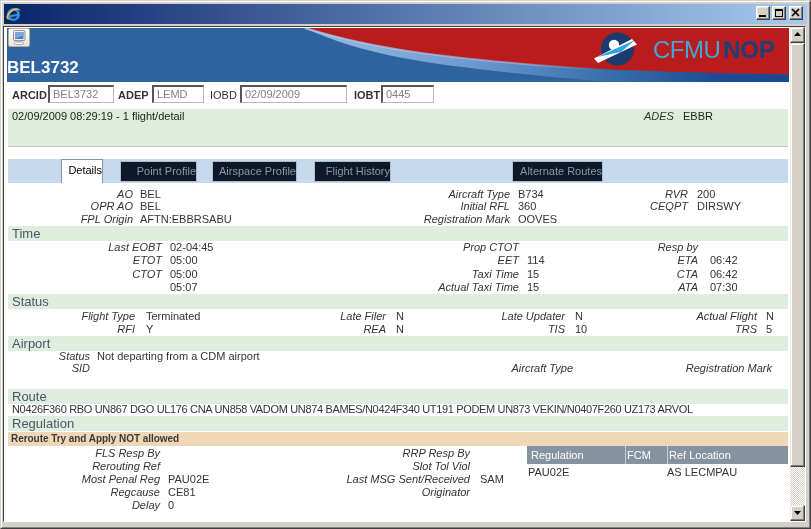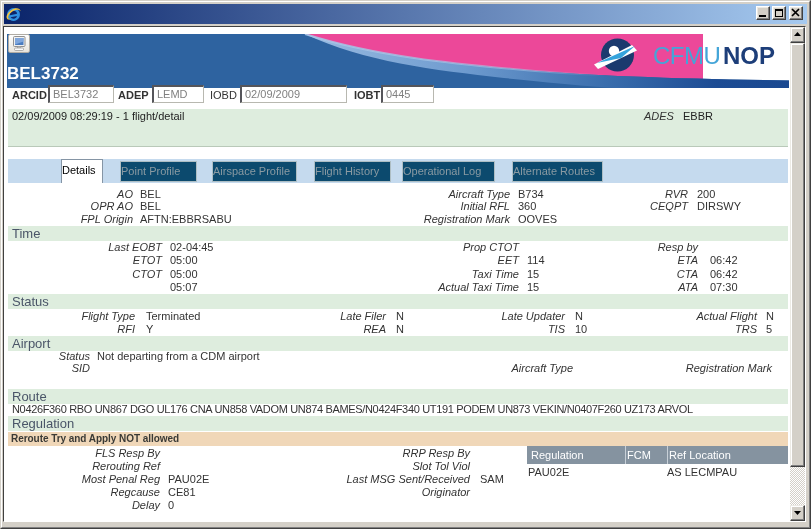--- a/index.html
+++ b/index.html
@@ -24,24 +24,24 @@
 #sbar { position:absolute; left:786px; top:0; width:15px; height:494px; }
 .row { position:absolute; left:0; width:786px; height:12px; font-size:11px; color:#333; white-space:nowrap; }
 .lb { position:absolute; text-align:right; font-style:italic; color:#333; }
 .vl { position:absolute; text-align:left; color:#333; }
 .secbar { position:absolute; left:4px; width:780px; height:15px; background:#DEEDDE;
   color:#4A5568; font-size:13px; line-height:15px; padding-left:4px; }
 .inp { position:absolute; top:0; height:18px; background:#fff; color:#808080;
   border-top:2px solid #55555a; border-left:2px solid #55555a;
   border-bottom:1px solid #b8b8b0; border-right:1px solid #b8b8b0;
   font-size:11px; line-height:15px; padding-left:3px; }
-.tab { position:absolute; top:2px; height:21px; background:#0c4a6e; border:1px solid #AEBEC4;
-  color:#8A9AA2; font-size:11px; line-height:19px; text-align:left; }
+.tab { position:absolute; top:2px; height:21px; background:#0f172a; border:1px solid #AEBEC4;
+  color:#8A9AA2; font-size:11px; line-height:19px; text-align:right; }
 .tabA { position:absolute; top:0; height:24px; background:#ffffff;
-  border:1px solid #8595A5; border-bottom:none; color:#000; font-size:11px; line-height:21px; text-align:left; }
+  border:1px solid #8595A5; border-bottom:none; color:#000; font-size:11px; line-height:21px; text-align:right; }
 .sbtn { position:absolute; left:0; width:15px; height:16px; background:#D4D0C8;
   border:1px solid; border-color:#ECEAE4 #404040 #404040 #ECEAE4;
   box-shadow:inset -1px -1px 0 #808080, inset 1px 1px 0 #FFFFFF; }
 .sbtn svg { position:absolute; left:0; top:0; }
 #sthumb { position:absolute; left:0; top:16px; width:15px; height:424px; background:#D4D0C8;
   border:1px solid; border-color:#ECEAE4 #404040 #404040 #ECEAE4;
   box-shadow:inset -1px -1px 0 #808080, inset 1px 1px 0 #FFFFFF; }
 #strack { position:absolute; left:0; top:440px; width:15px; height:38px;
   background-image:conic-gradient(#FFFFFF 25%, #D4D0C8 0 50%, #FFFFFF 0 75%, #D4D0C8 0);
   background-size:2px 2px; }
@@ -63,21 +63,21 @@
         </div>
     <div class="tbtn" id="btnclose">
       <svg width="12" height="12" viewBox="0 0 12 12" style="position:absolute;left:0;top:0">
         <path d="M2,2 L9,9 M9,2 L2,9" stroke="#000" stroke-width="1.7"></path>
       </svg>
     </div>
   </div>
   <div id="client">
     <div id="content">
 
-      <div style="position:absolute;left:3px;top:7px;width:696px;height:54px;background:#ec4899">
+      <div style="position:absolute;left:3px;top:1px;width:782px;height:54px;background:#b91c1c">
         <svg width="782" height="54" viewBox="0 0 782 54" style="position:absolute;left:0;top:0">
           <defs>
             <linearGradient id="bandg" x1="0" y1="0" x2="1" y2="0">
               <stop offset="0" stop-color="#9ABBE1"></stop>
               <stop offset="0.33" stop-color="#6E9BCF"></stop>
               <stop offset="0.62" stop-color="#3A6EAD"></stop>
               <stop offset="0.85" stop-color="#1D4C94"></stop>
               <stop offset="1" stop-color="#1A4890"></stop>
             </linearGradient>
             <linearGradient id="strokeg" x1="0" y1="0" x2="1" y2="0">
@@ -126,21 +126,20 @@
         <span style="position:absolute;left:4px;top:1px">02/09/2009 08:29:19 - 1 flight/detail</span>
         <span style="position:absolute;left:636px;top:1px;font-style:italic;color:#333">ADES</span>
         <span style="position:absolute;left:675px;top:1px">EBBR</span>
       </div>
 
       <div style="position:absolute;left:4px;top:132px;width:780px;height:24px;background:#C5DAEE">
         <div class="tabA" style="left:53px;width:42px">Details</div>
         <div class="tab" style="left:112px;width:77px">Point Profile</div>
         <div class="tab" style="left:204px;width:85px">Airspace Profile</div>
         <div class="tab" style="left:306px;width:77px">Flight History</div>
-        <div class="tab" style="left:394px;width:93px">Operational Log</div>
         <div class="tab" style="left:504px;width:91px">Alternate Routes</div>
       </div>
 
       <div class="row" style="top:161px">
         <span class="lb" style="left:0;width:129px">AO</span>
             <span class="vl" style="left:136px">BEL</span>
         <span class="lb" style="left:250px;width:256px">Aircraft Type</span>
             <span class="vl" style="left:514px">B734</span>
         <span class="lb" style="left:550px;width:134px">RVR</span>
             <span class="vl" style="left:693px">200</span>

